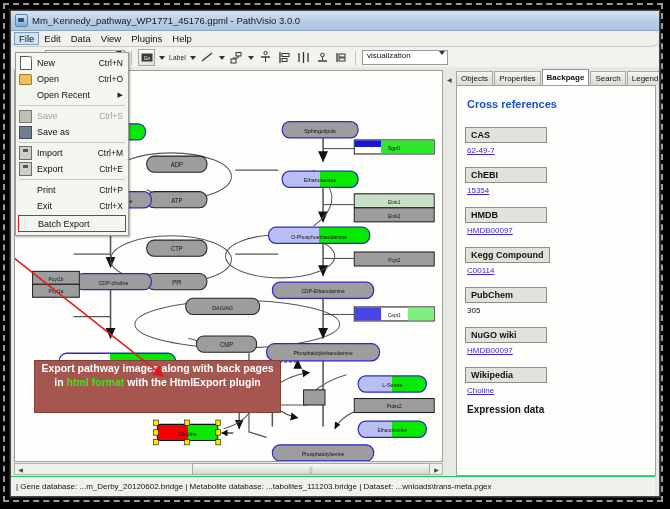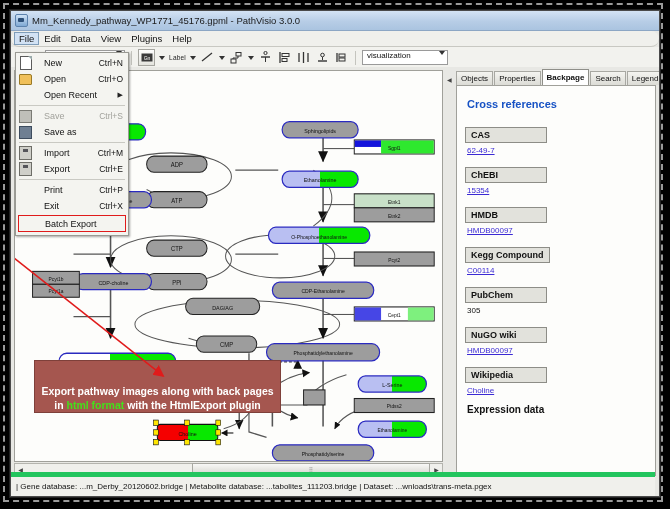--- a/index.html
+++ b/index.html
@@ -60,21 +60,21 @@
   .hscroll .thumb{flex:1;height:10px;margin:0 1px;background:linear-gradient(#f8f8f6,#d8d8d2);
     border:1px solid #a8a8a2;display:flex;align-items:center;justify-content:center;font-size:6px;color:#888;}
   .hscroll .track{flex:0 0 165px;}
 
   
   svg.pathway{position:absolute;left:0;top:0;width:100%;height:100%;}
 
   
   .callout{position:absolute;left:19px;top:289px;width:247px;height:53px;
     background:#a5564f;border:1px solid #7e403a;color:#fff;
-    display:flex;align-items:flex-end;justify-content:center;text-align:center;
+    display:flex;align-items:flex-start;justify-content:center;text-align:center;
     font-size:10.5px;font-weight:bold;line-height:14px;padding:0 6px;box-sizing:border-box;}
   .callout .hl{color:#44e01c;}
 
   
   .rightpanel{width:214px;background:#e8e8e4;display:flex;flex-direction:column;
     padding:3px 3px 0 0;box-sizing:border-box;}
   .tabrow{display:flex;align-items:flex-end;height:15px;padding-left:11px;position:relative;}
   .tabrow .tabarrow{position:absolute;left:2px;bottom:2px;font-size:6px;color:#444;}
   .tab{font-size:8px;padding:2px 4px 2px;border:1px solid #a8a8a2;border-bottom:none;
     background:linear-gradient(#f4f4f0,#dcdcd6);color:#111;margin-right:1px;line-height:9px;}
@@ -84,29 +84,29 @@
   .xref-title{color:#1752c4;font-size:11px;font-weight:bold;margin:2px 0 14px 2px;}
   .xrow{margin-bottom:9px;}
   .xhdr{display:inline-block;min-width:82px;background:#e2e2dc;border:1px solid #8d8d87;
     font-size:9px;font-weight:bold;color:#111;padding:2px 5px;box-sizing:border-box;}
   .xval{font-size:8px;margin:3px 0 0 2px;color:#3b2ad4;text-decoration:underline;}
   .xval.plain{color:#111;text-decoration:none;}
   .expr-title{font-size:10px;font-weight:bold;color:#111;margin:6px 0 0 2px;}
 
   
   .statusbar{position:absolute;left:0;right:4px;bottom:0;height:19px;background:#f0f0ec;
-    border-top:5px solid #22c55e;display:flex;align-items:center;padding-left:5px;
+    border-top:1px solid #22c55e;display:flex;align-items:center;padding-left:5px;
     font-size:8px;color:#111;}
 
   
   .filemenu{position:absolute;left:4px;top:41px;width:112px;background:#f4f4f0;
     border:1px solid #9a9a94;box-shadow:1px 1px 2px rgba(0,0,0,.35);z-index:40;padding:2px 0 3px;}
   .mi{display:flex;align-items:center;height:16px;font-size:9px;color:#111;padding-left:3px;position:relative;}
   .mi .mico{width:13px;height:13px;margin-right:5px;flex:none;display:flex;align-items:center;justify-content:center;}
-  .mi .mlbl{flex:1;margin-left:7px;}
+  .mi .mlbl{flex:1;}
   .mi .macc{font-size:8.5px;color:#111;padding-right:5px;}
   .mi.dis .mlbl,.mi.dis .macc{color:#a2a29c;}
   .mi .subarrow{font-size:7px;color:#222;padding-right:5px;}
   .msep{height:1px;background:#c9c9c3;margin:2px 3px;}
   .mi.boxed{border:1.5px solid #e01b1b;margin:1px 2px 0;height:15px;padding-left:1px;}
   .mi.boxed .mlbl{padding-left:18px;}
 
   
   .ic-new{width:10px;height:12px;background:#fff;border:1px solid #5b5b5b;position:relative;}
   .ic-new:after{content:"";position:absolute;right:-1px;top:-1px;border-left:4px solid transparent;border-top:4px solid #9aa;}

